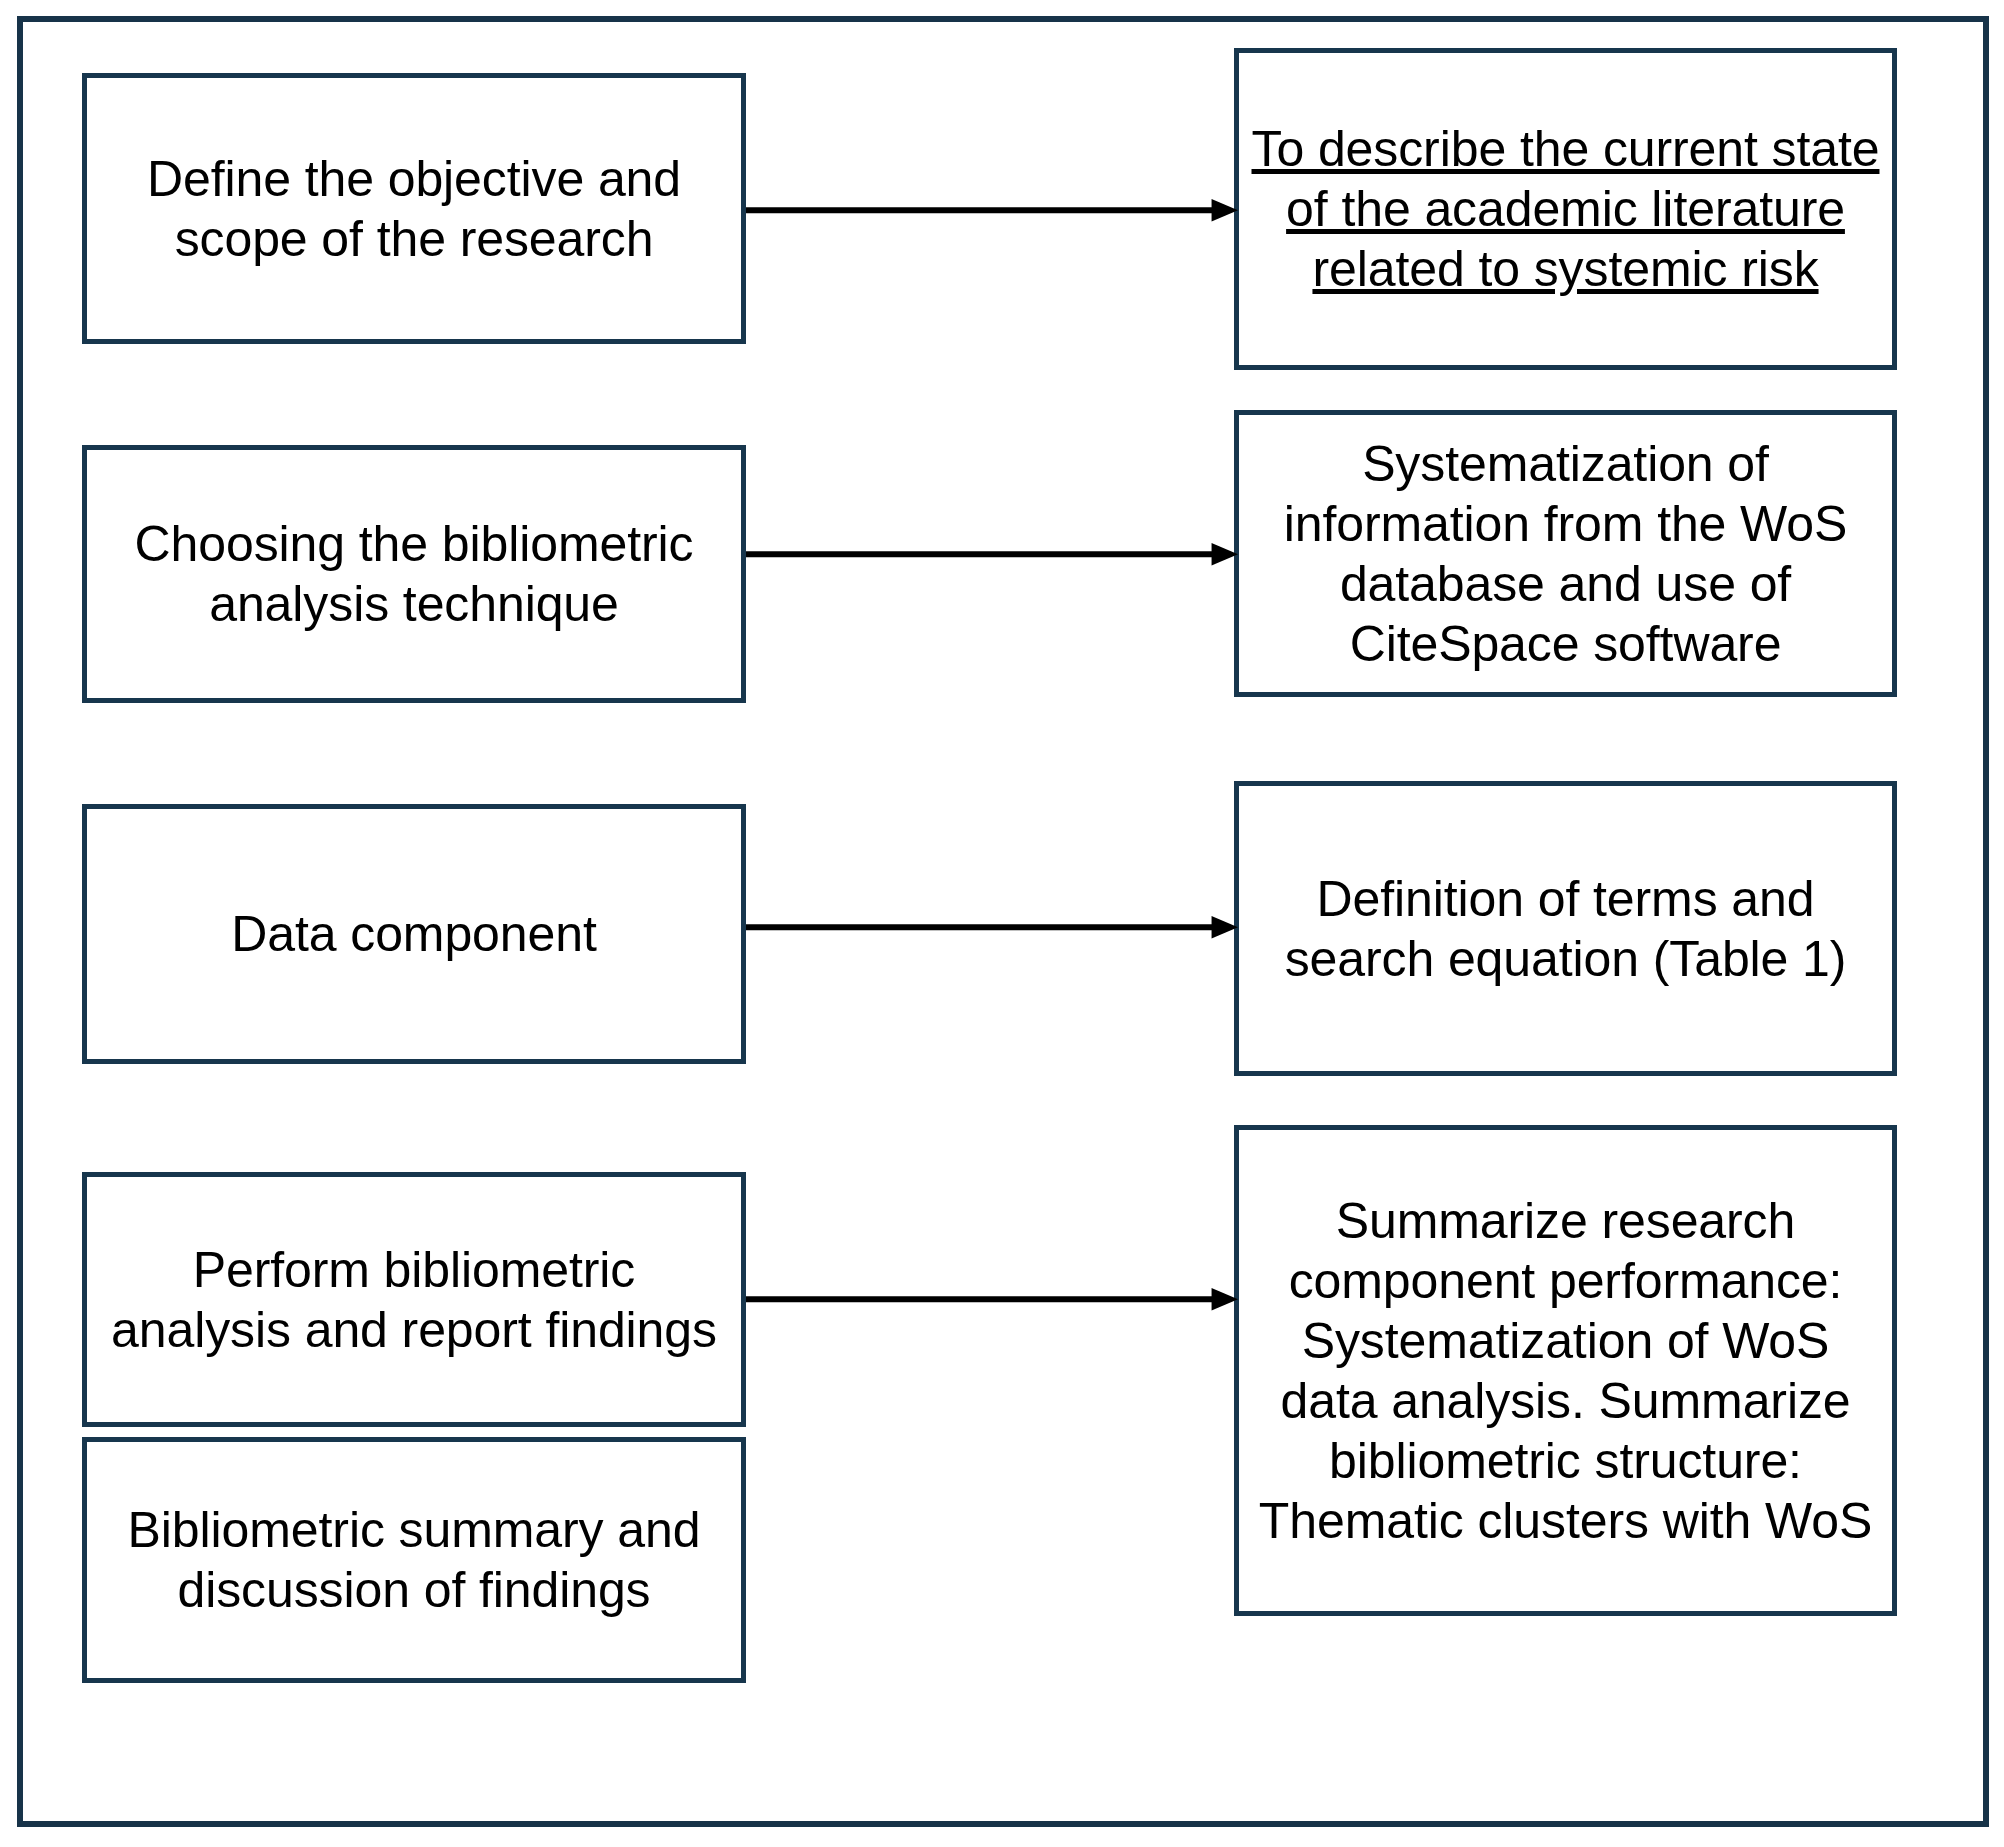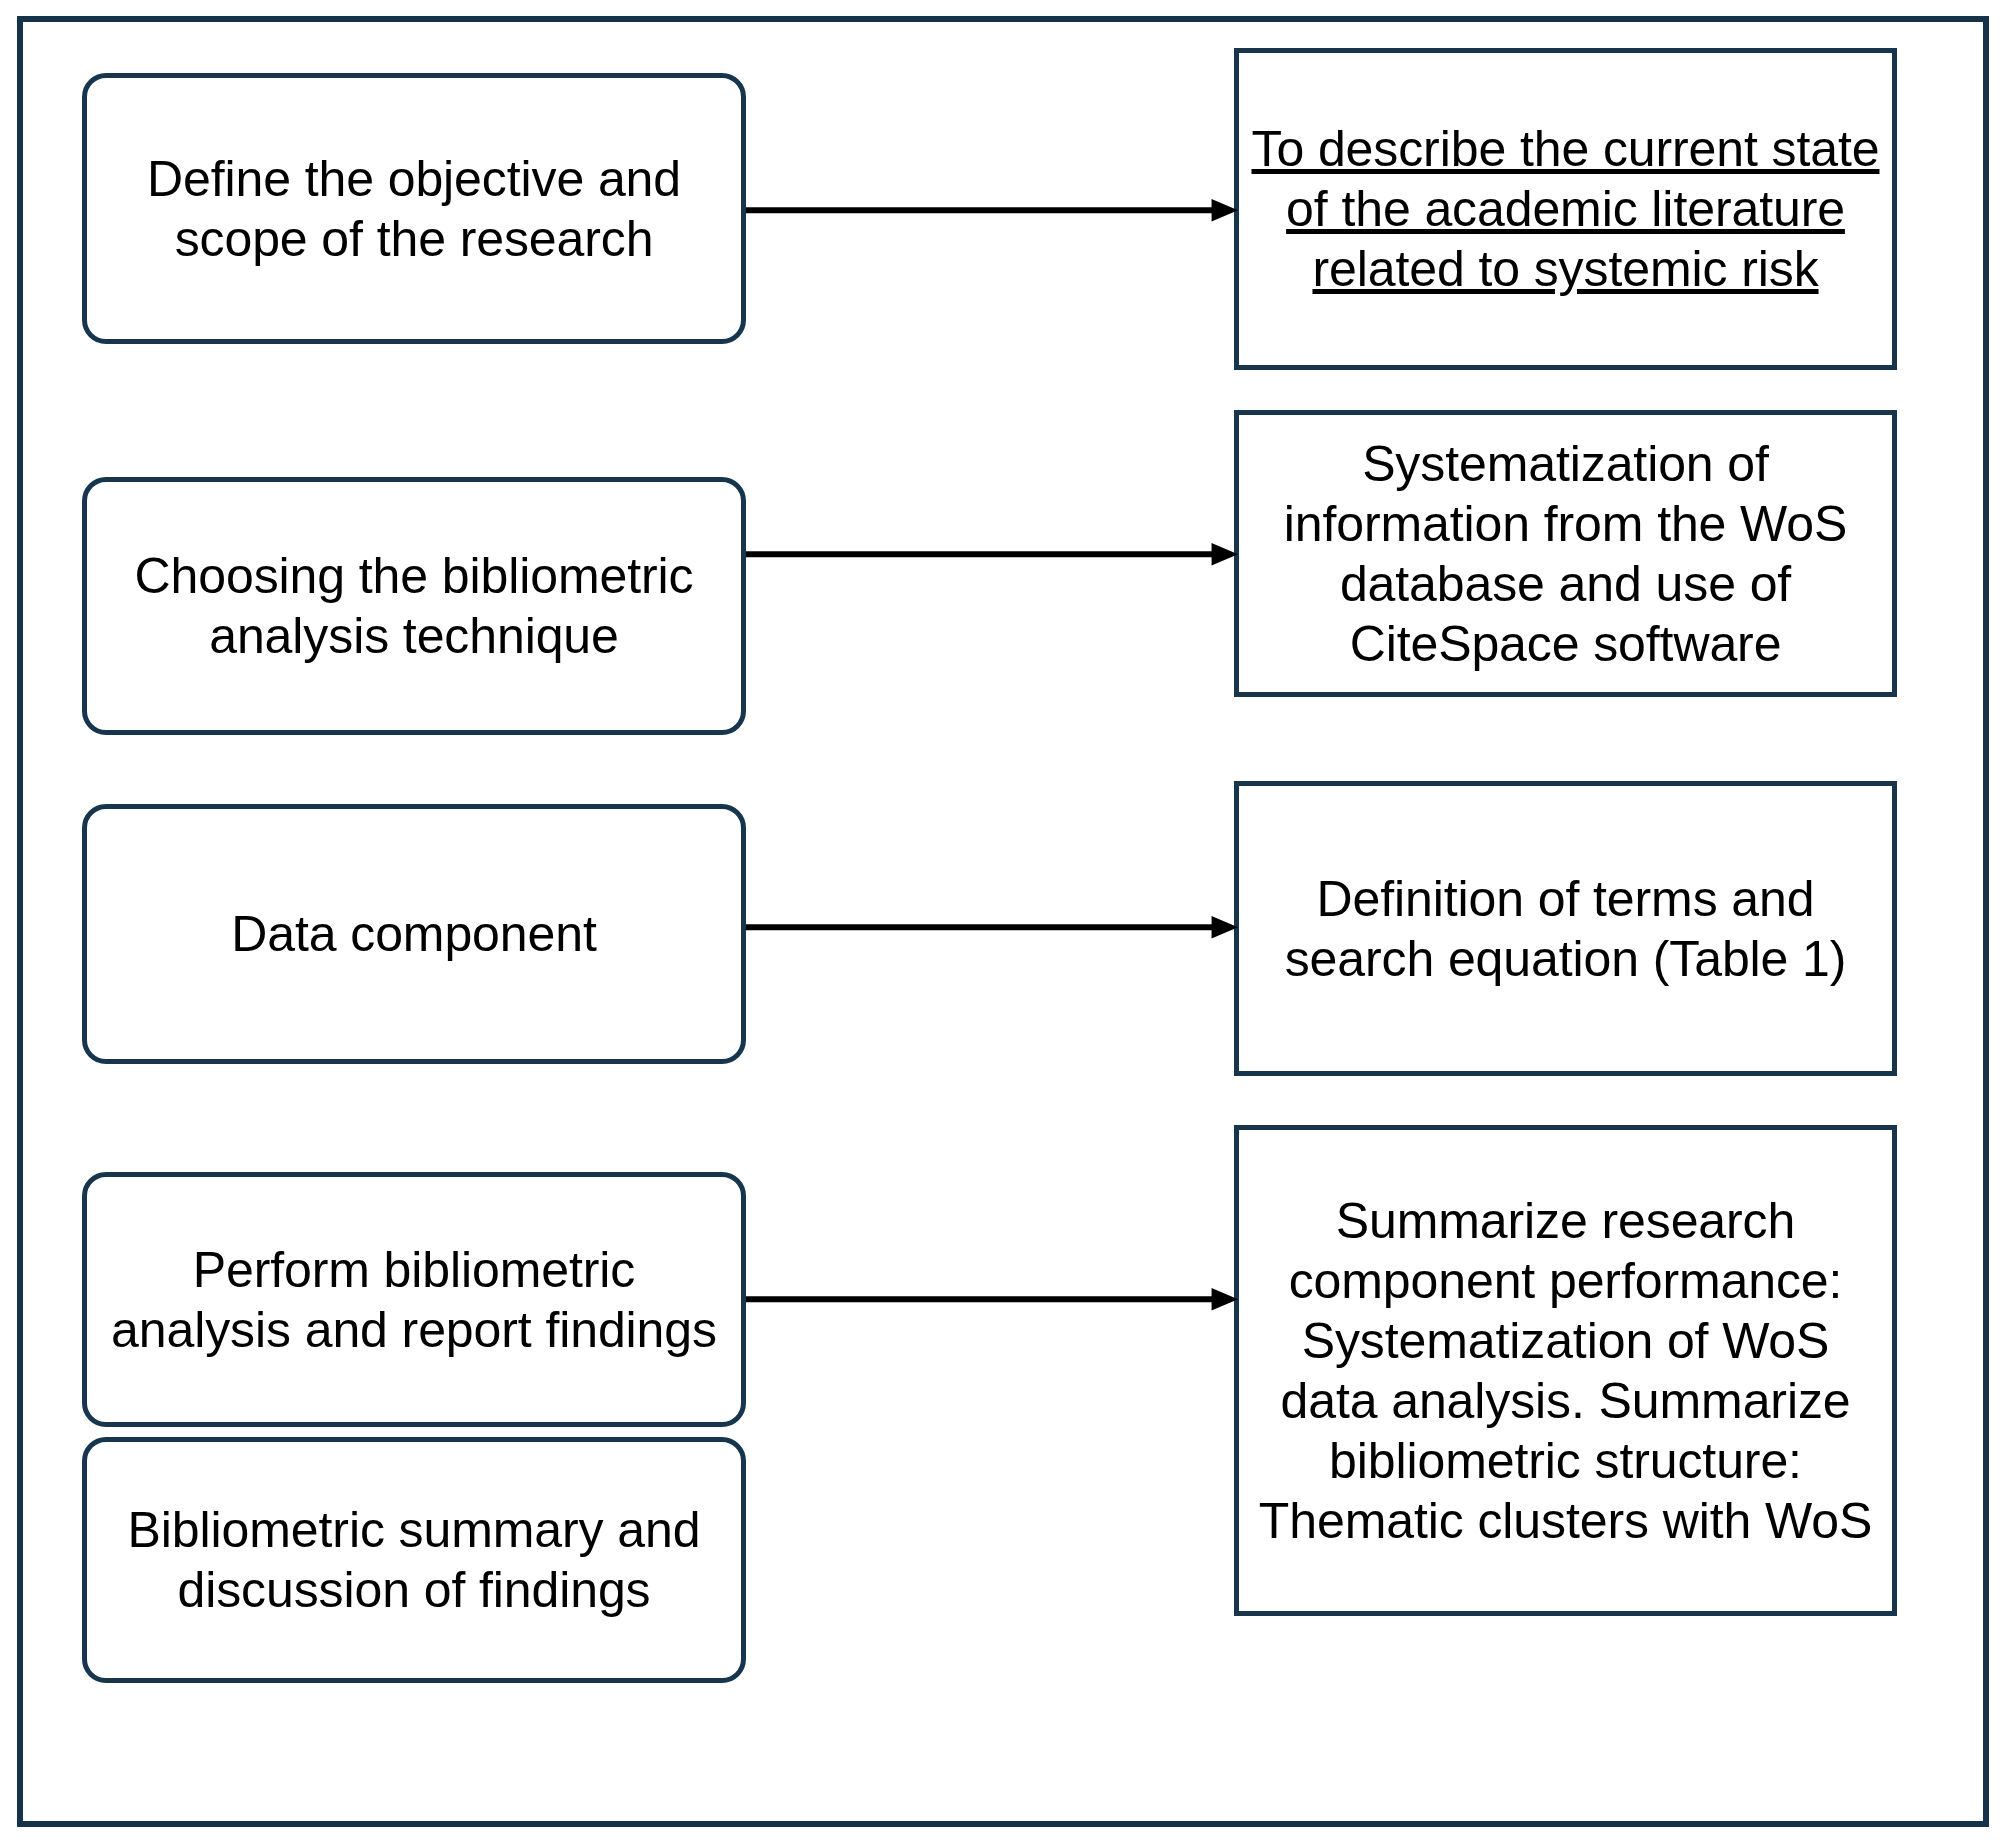--- a/index.html
+++ b/index.html
@@ -44,25 +44,25 @@
     display: block;
     width: 100%;
     color: #000000;
     font-size: 50px;
     line-height: 1.20;
     font-weight: 400;
     letter-spacing: -0.1px;
     white-space: pre-line;
   }
   
-  .col-left  { left: 82px;  width: 664px; border-radius: 24px; }
+  .col-left  { left: 82px;  width: 664px; }
   .col-right { left: 1234px; width: 663px; }
 
   #box-l1 { top: 73px;  height: 271px; }
-  #box-l2 { top: 445px;  height: 258px; margin-top: 32px; }
+  #box-l2 { top: 445px;  height: 258px; }
   #box-l3 { top: 804px; height: 260px; }
   #box-l4 { top: 1172px; height: 255px; }
   #box-l5 { top: 1437px; height: 246px; }
 
   #box-r1 { top: 48px;   height: 322px; text-decoration: underline; }
   #box-r2 { top: 410px;  height: 287px; align-items: center; }
   #box-r3 { top: 781px; height: 295px; }
   #box-r4 { top: 1125px; height: 491px; }
 
   

